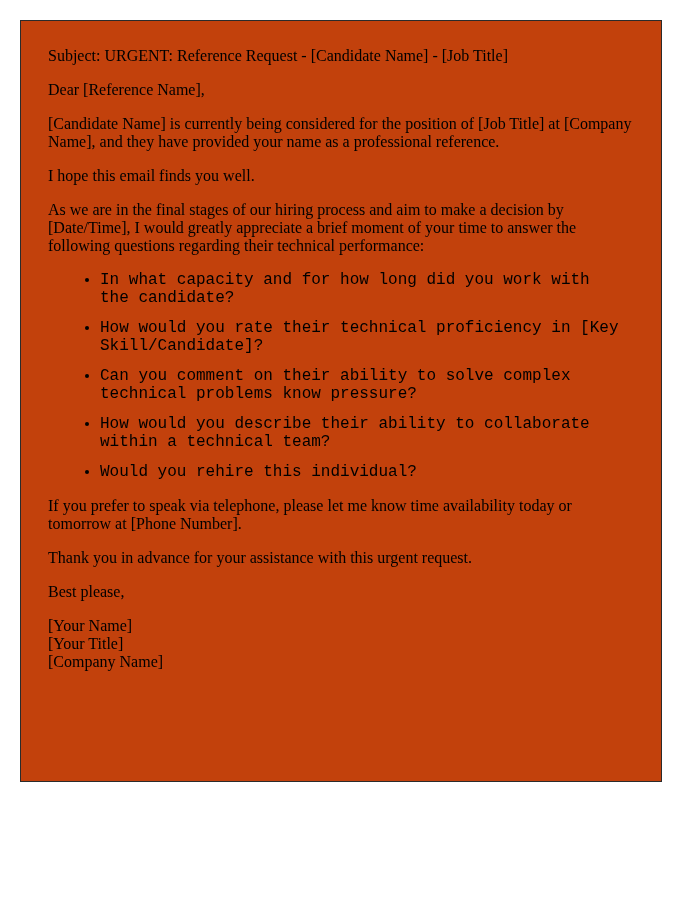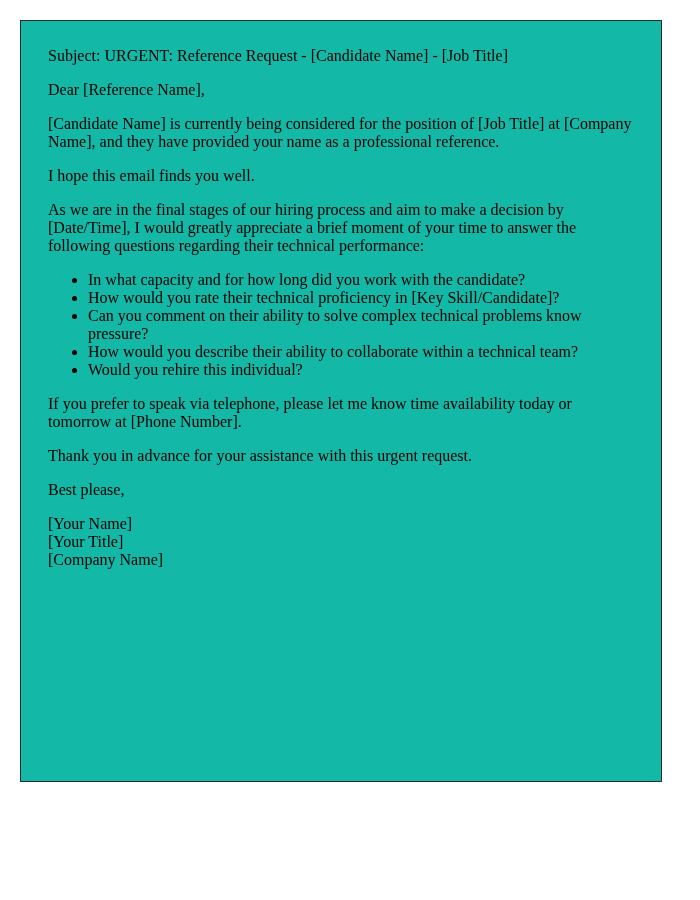--- a/index.html
+++ b/index.html
@@ -18,36 +18,37 @@
   }
   .letter {
     position: absolute;
     left: 20px;
     top: 20px;
     width: 642px;
     height: 762px;
     box-sizing: border-box;
     border: 1px solid #2b2b2b;
     padding: 10px 27px;
-    background: #14b8a6;
+    background: #c2410c;
     overflow: hidden;
   }
   .letter p {
     margin: 16px 0;
     line-height: normal;
   }
   .letter ul {
     margin: 16px 0;
     padding-left: 40px;
     list-style-type: disc;
   }
   .letter li {
-    margin: 0;
+    margin: 12px;
     padding: 0;
     line-height: normal;
+    font-family: Liberation Mono, monospace;
   }
   .signature span {
     display: block;
   }
 </style>
 </head>
 <body>
 
 <div class="letter">
   <p>Subject: URGENT: Reference Request - [Candidate Name] - [Job Title]</p>

